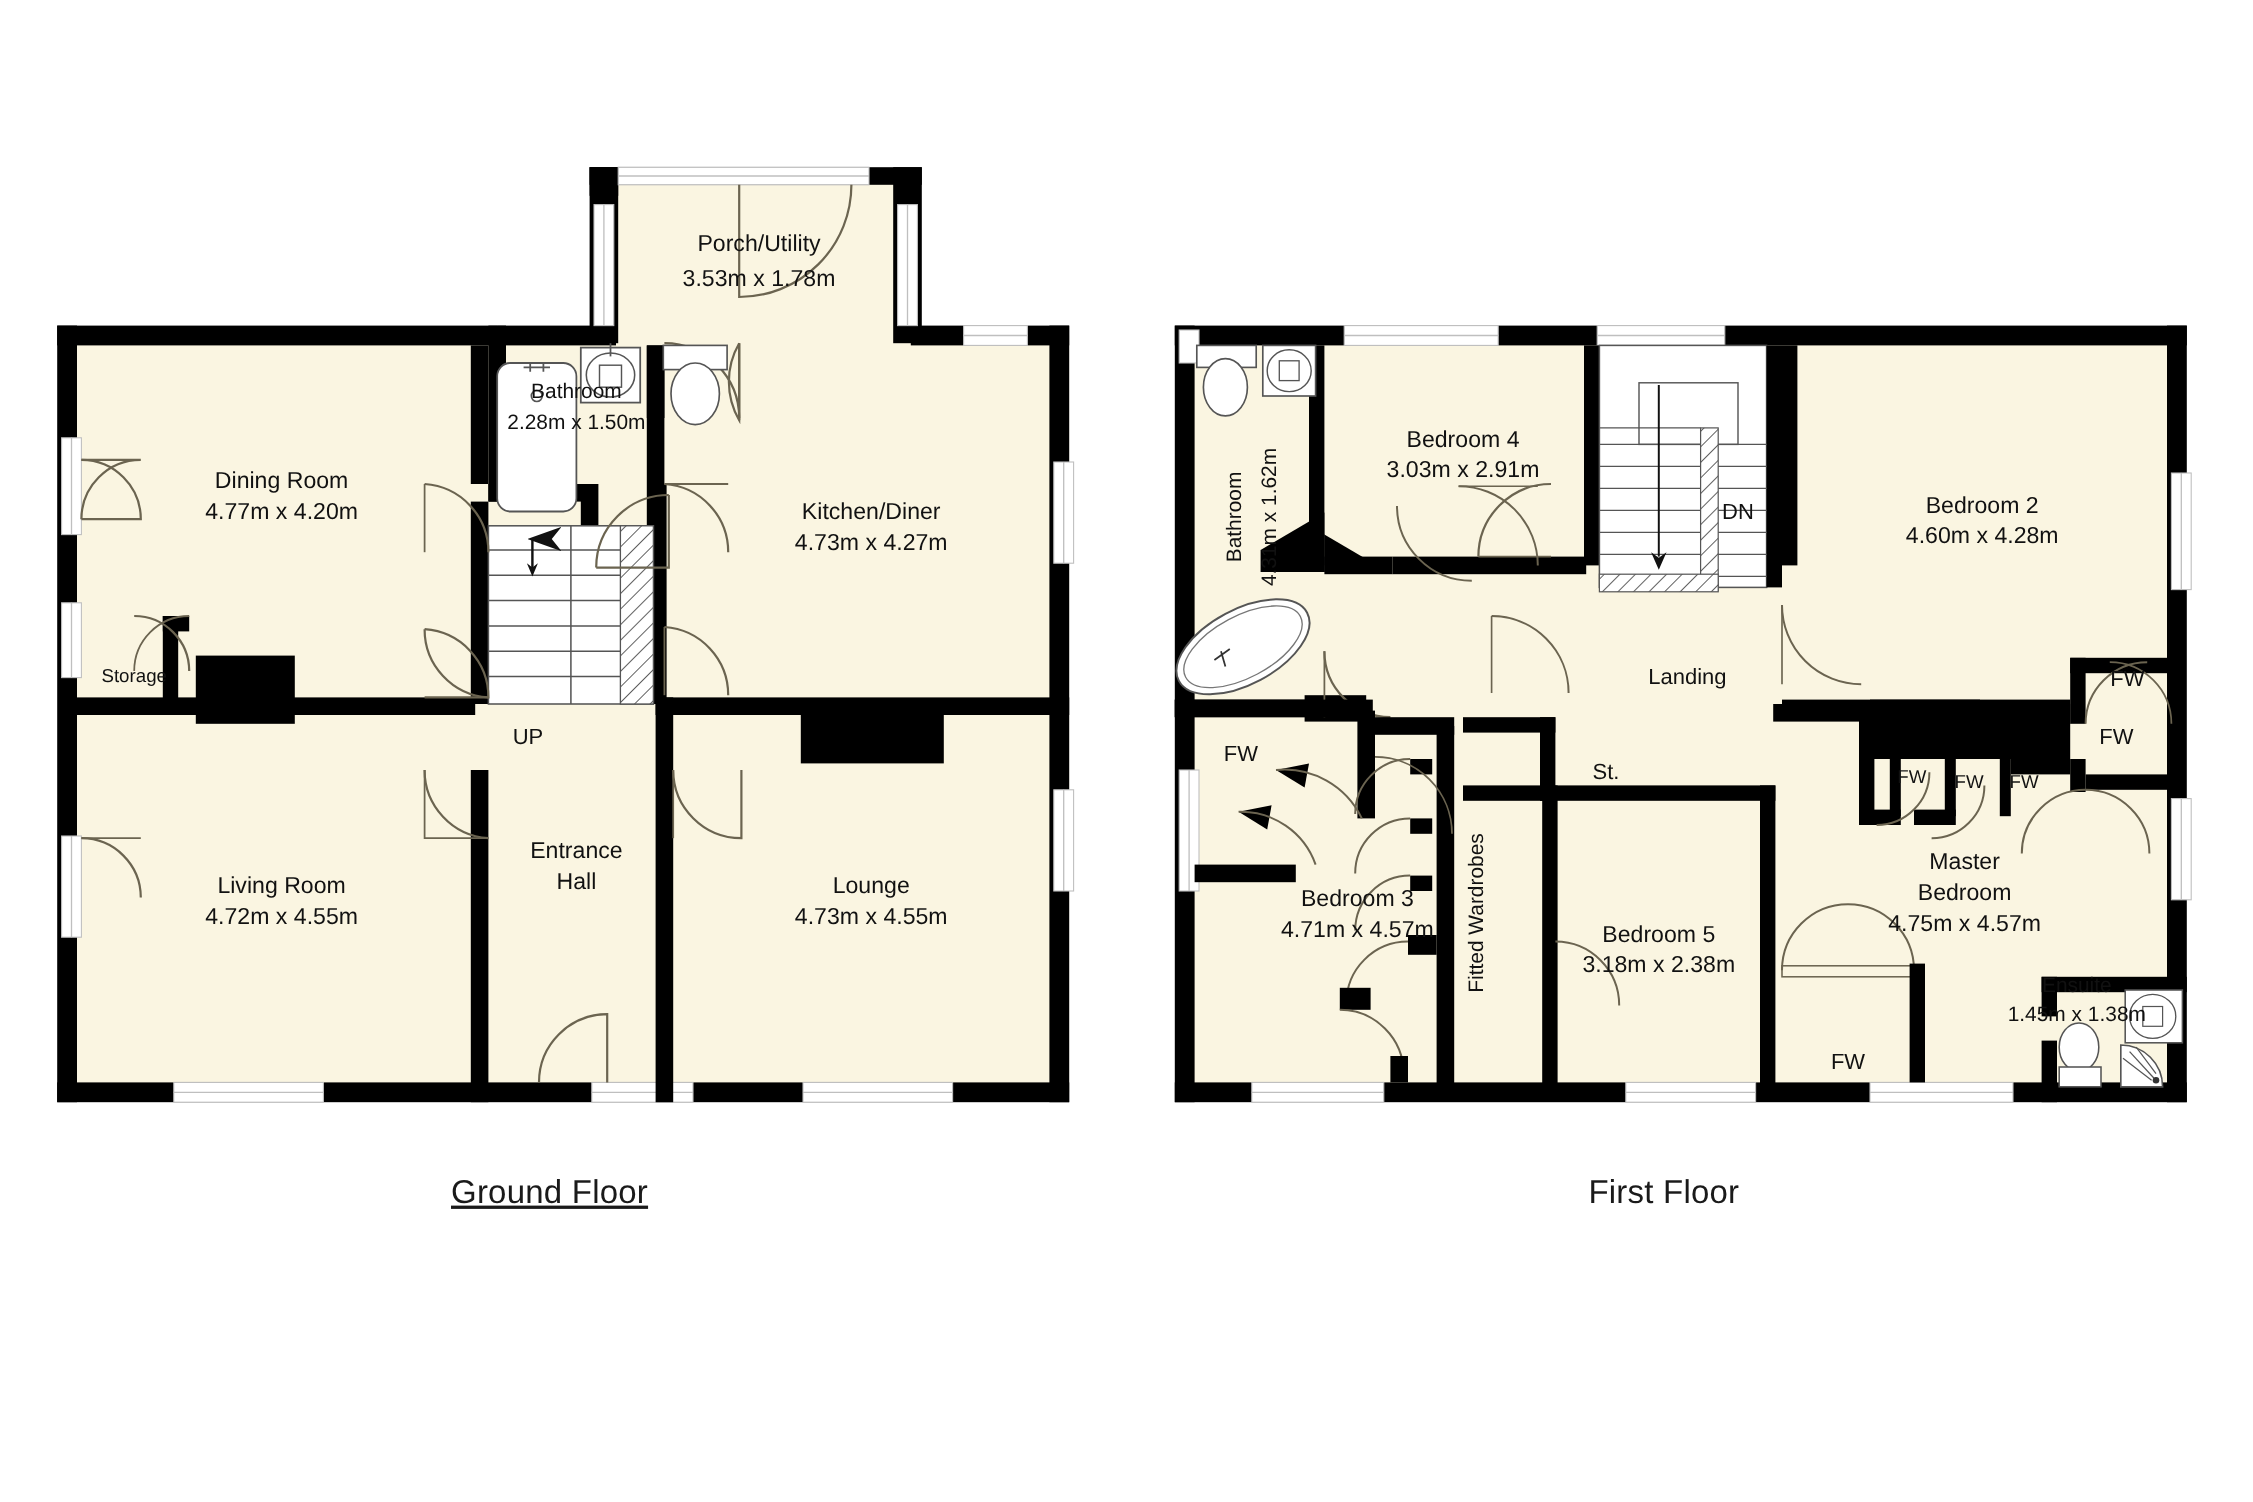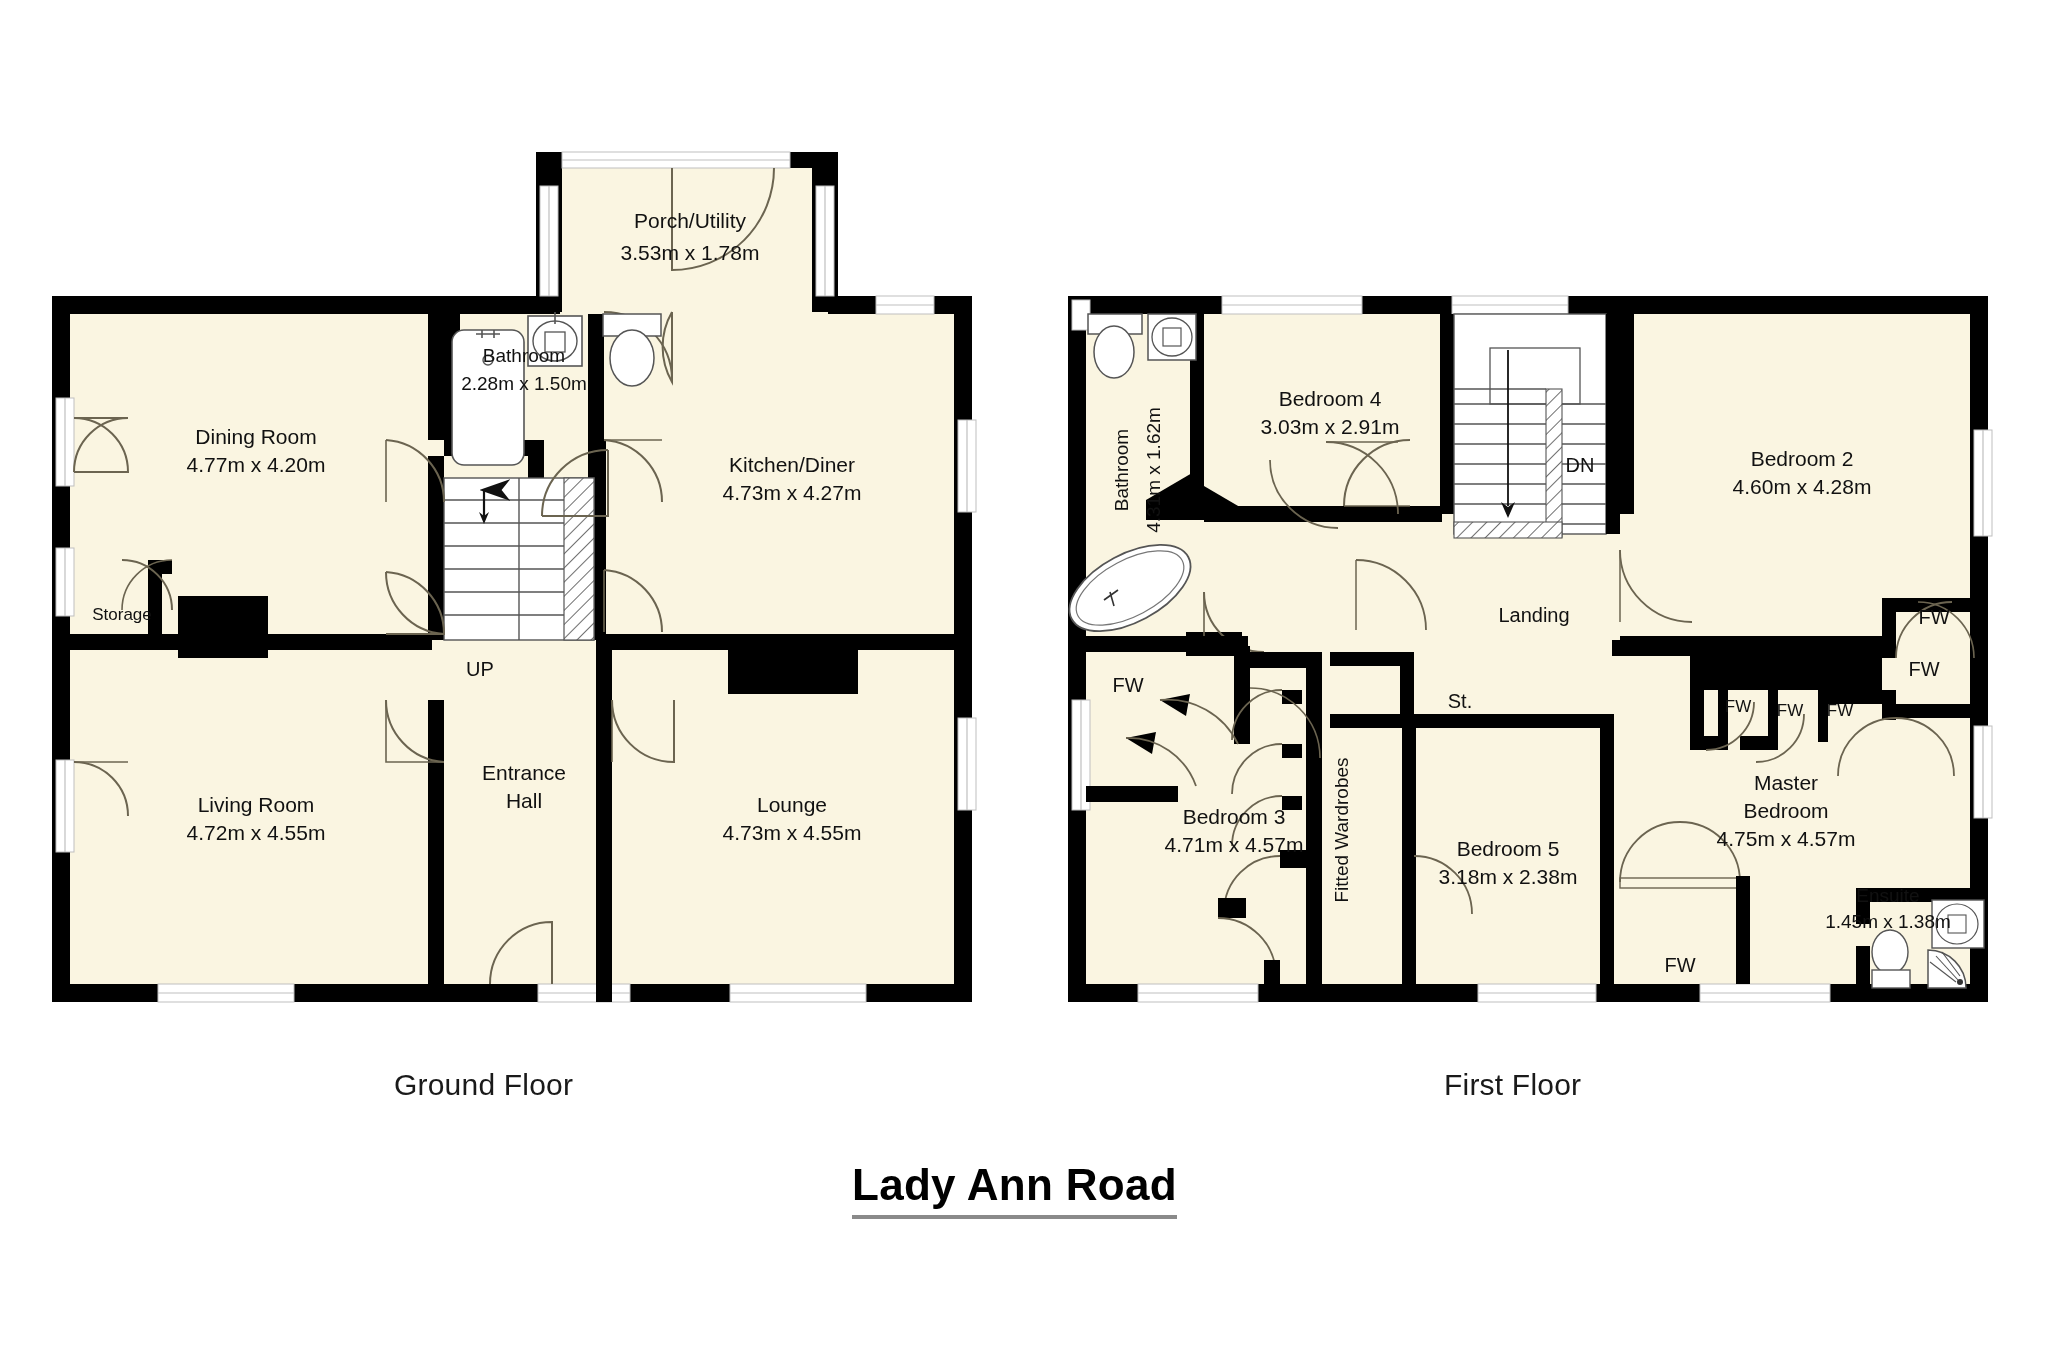--- a/index.html
+++ b/index.html
@@ -415,18 +415,17 @@
       <text class="tag" x="1128" y="692">FW</text>
       <text class="tag" x="1934" y="624">FW</text>
       <text class="tag" x="1924" y="676">FW</text>
       <text class="tag-sm" x="1738" y="712">FW</text>
       <text class="tag-sm" x="1790" y="716">FW</text>
       <text class="tag-sm" x="1840" y="716">FW</text>
       <text class="tag" x="1680" y="972">FW</text>
     </g>
   </svg>
 
-  <div class="floor-label" style="left:394px; top:1068px;">Ground Floor</div>
+  <div class="floor-label" style="left:410px; top:1068px;text-decoration:underline;">Ground Floor</div>
   <div class="floor-label" style="left:1444px; top:1068px;text-align:right;">First Floor</div>
 
-  <div class="plan-title" style="left:852px; top:1160px;">Lady Ann Road</div>
 
 </div>
 
 </body></html>

